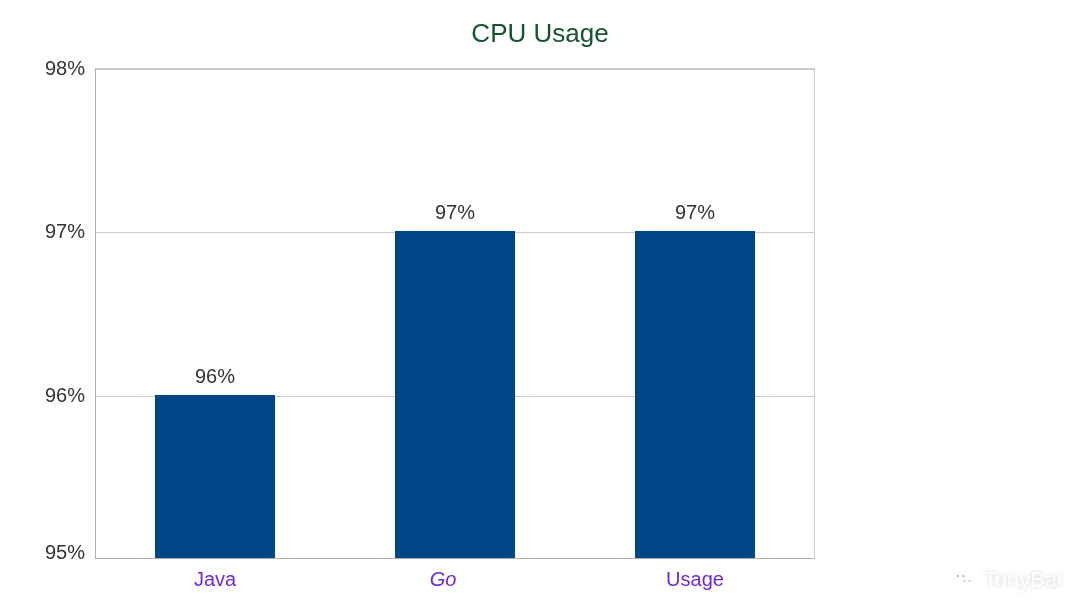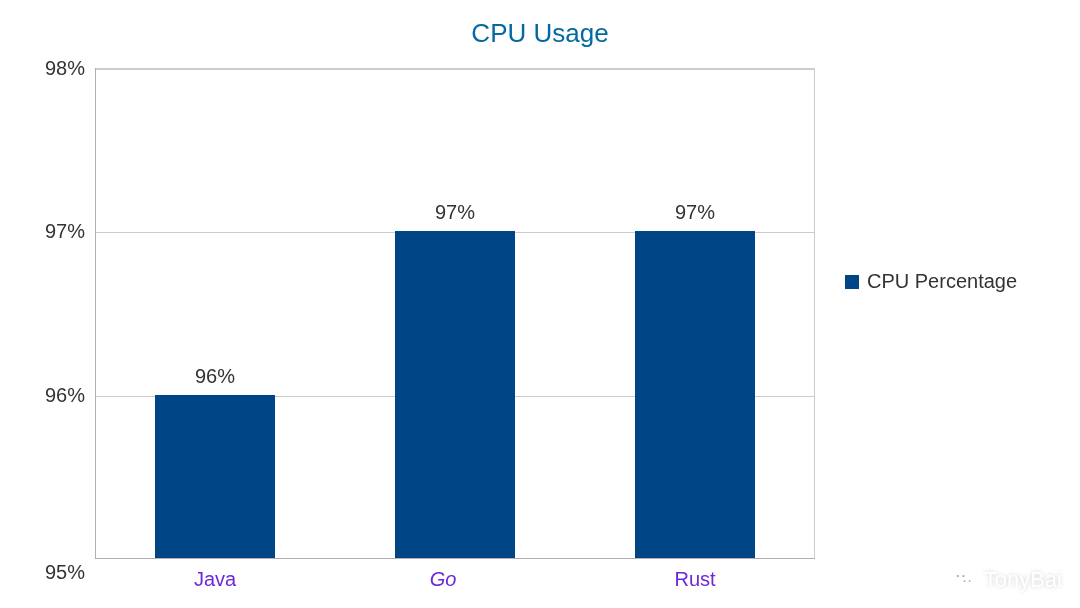--- a/index.html
+++ b/index.html
@@ -19,21 +19,21 @@
       width: 100%;
       height: 100%;
     }
     .chart-title {
       position: absolute;
       top: 18px;
       left: 0;
       right: 0;
       text-align: center;
       font-size: 26px;
-      color: #0369a1;
+      color: #14532d;
       font-weight: normal;
     }
     .plot-area {
       position: absolute;
       left: 95px;
       top: 68px;
       width: 720px;
       height: 490px;
       border-top: 1px solid #cccccc;
       border-right: 1px solid #cccccc;
@@ -159,35 +159,31 @@
       <div class="bar" style="left: 300px; width: 120px; height: 326.667px; background: rgb(0, 69, 134);"></div>
       <div class="bar-label" style="left: 360px; top: 163.333px;">97%</div>
       <div class="bar" style="left: 540px; width: 120px; height: 326.667px; background: rgb(0, 69, 134);"></div>
       <div class="bar-label" style="left: 600px; top: 163.333px;">97%</div>
     </div>
 
   <div class="axis-line-left"></div>
   <div class="axis-line-bottom"></div>
 
   <div class="y-axis" id="y-axis">
-      <div class="y-tick" style="top: 504px; text-align: right;">95%</div>
+      <div class="y-tick" style="top: 484px; text-align: right;">95%</div>
       <div class="y-tick" style="top: 326.667px;">96%</div>
       <div class="y-tick" style="top: 163.333px;">97%</div>
       <div class="y-tick" style="top: 0px;">98%</div>
     </div>
   <div class="x-axis" id="x-axis">
       <div class="x-tick" style="left: 120px;">Java</div>
       <div class="x-tick" style="left: 348px; font-style: italic;">Go</div>
-      <div class="x-tick" style="left: 600px;">Rust</div>
+      <div class="x-tick" style="left: 600px;">Usage</div>
     </div>
 
-  <div class="legend">
-    <span class="legend-box"></span>
-    <span class="legend-text">CPU Percentage</span>
-  </div>
 
   <div class="watermark">
     <span class="watermark-icon">
       <svg viewBox="0 0 100 100">
         <ellipse cx="38" cy="42" rx="30" ry="25" fill="#ffffff" opacity="0.8"></ellipse>
         <ellipse cx="62" cy="58" rx="26" ry="22" fill="#ffffff" opacity="0.9"></ellipse>
         <circle cx="28" cy="36" r="4" fill="#666"></circle>
         <circle cx="48" cy="36" r="4" fill="#666"></circle>
         <circle cx="52" cy="54" r="3.5" fill="#666"></circle>
         <circle cx="70" cy="54" r="3.5" fill="#666"></circle>

